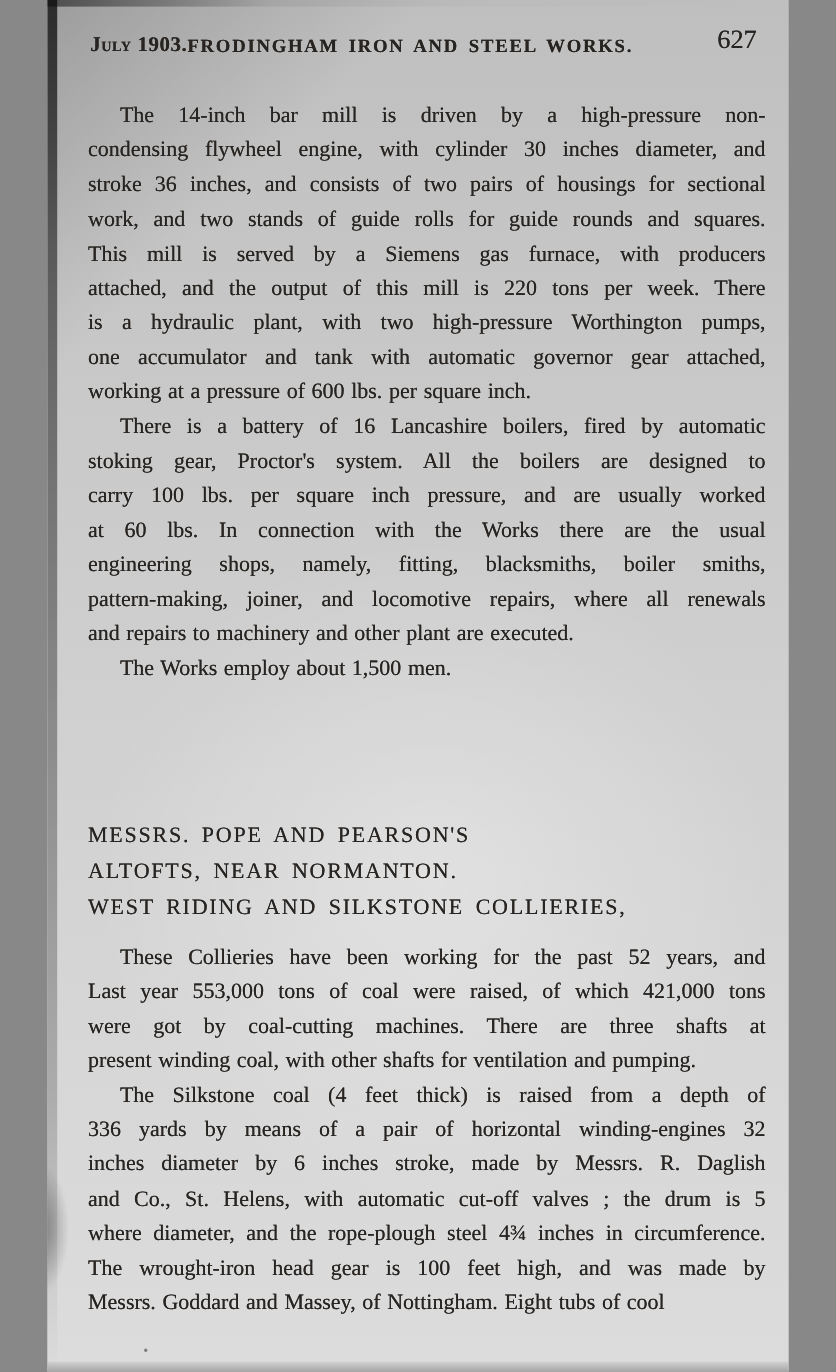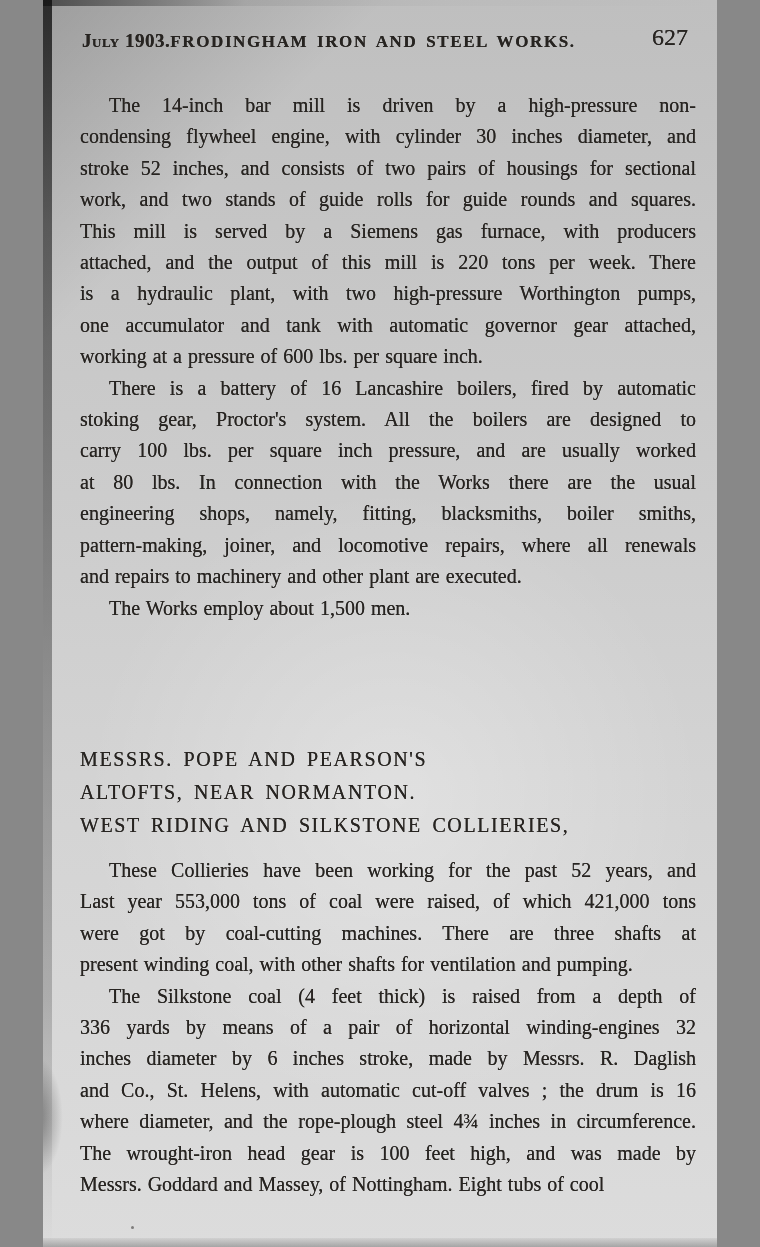--- a/index.html
+++ b/index.html
@@ -105,33 +105,33 @@
       <span class="hdr-date">July 1903.</span>
       <span class="hdr-title">FRODINGHAM IRON AND STEEL WORKS.</span>
       <span class="hdr-page">627</span>
     </div>
 
     <div class="body-text">
       <div id="paras-top">
           <div class="paragraph">
             <div class="line first">The 14-inch bar mill is driven by a high-pressure non-</div>
             <div class="line">condensing flywheel engine, with cylinder 30 inches diameter, and</div>
-            <div class="line">stroke 52 inches, and consists of two pairs of housings for sectional</div>
+            <div class="line">stroke 36 inches, and consists of two pairs of housings for sectional</div>
             <div class="line">work, and two stands of guide rolls for guide rounds and squares.</div>
             <div class="line">This mill is served by a Siemens gas furnace, with producers</div>
             <div class="line">attached, and the output of this mill is 220 tons per week.  There</div>
             <div class="line">is a hydraulic plant, with two high-pressure Worthington pumps,</div>
             <div class="line">one accumulator and tank with automatic governor gear attached,</div>
             <div class="line last">working at a pressure of 600 lbs. per square inch.</div>
           </div>
           <div class="paragraph">
             <div class="line first">There is a battery of 16 Lancashire boilers, fired by automatic</div>
             <div class="line">stoking gear, Proctor's system.  All the boilers are designed to</div>
             <div class="line">carry 100 lbs. per square inch pressure, and are usually worked</div>
-            <div class="line">at 80 lbs.  In connection with the Works there are the usual</div>
+            <div class="line">at 60 lbs.  In connection with the Works there are the usual</div>
             <div class="line">engineering shops, namely, fitting, blacksmiths, boiler smiths,</div>
             <div class="line">pattern-making, joiner, and locomotive repairs, where all renewals</div>
             <div class="line last">and repairs to machinery and other plant are executed.</div>
           </div>
           <div class="paragraph">
             <div class="line first last">The Works employ about 1,500 men.</div>
           </div>
         </div>
 
       <div class="section-heading">
@@ -144,21 +144,21 @@
           <div class="paragraph">
             <div class="line first">These Collieries have been working for the past 52 years, and</div>
             <div class="line">Last year 553,000 tons of coal were raised, of which 421,000 tons</div>
             <div class="line">were got by coal-cutting machines.  There are three shafts at</div>
             <div class="line last">present winding coal, with other shafts for ventilation and pumping.</div>
           </div>
           <div class="paragraph">
             <div class="line first">The Silkstone coal (4 feet thick) is raised from a depth of</div>
             <div class="line">336 yards by means of a pair of horizontal winding-engines 32</div>
             <div class="line">inches diameter by 6 inches stroke, made by Messrs. R. Daglish</div>
-            <div class="line">and Co., St. Helens, with automatic cut-off valves ; the drum is 16</div>
+            <div class="line">and Co., St. Helens, with automatic cut-off valves ; the drum is 5</div>
             <div class="line">where diameter, and the rope-plough steel 4¾ inches in circumference.</div>
             <div class="line">The wrought-iron head gear is 100 feet high, and was made by</div>
             <div class="line last">Messrs. Goddard and Massey, of Nottingham.  Eight tubs of cool</div>
           </div>
         </div>
     </div>
   </div>
 </div>
 
 </body></html>

